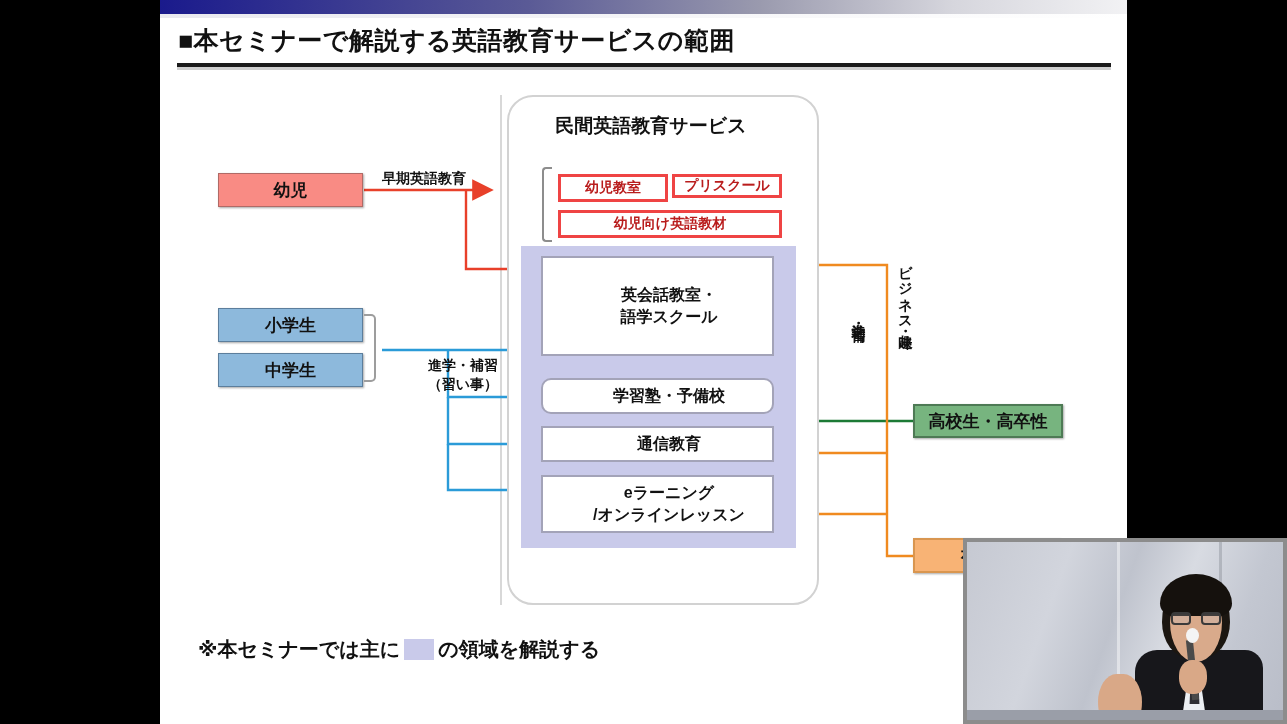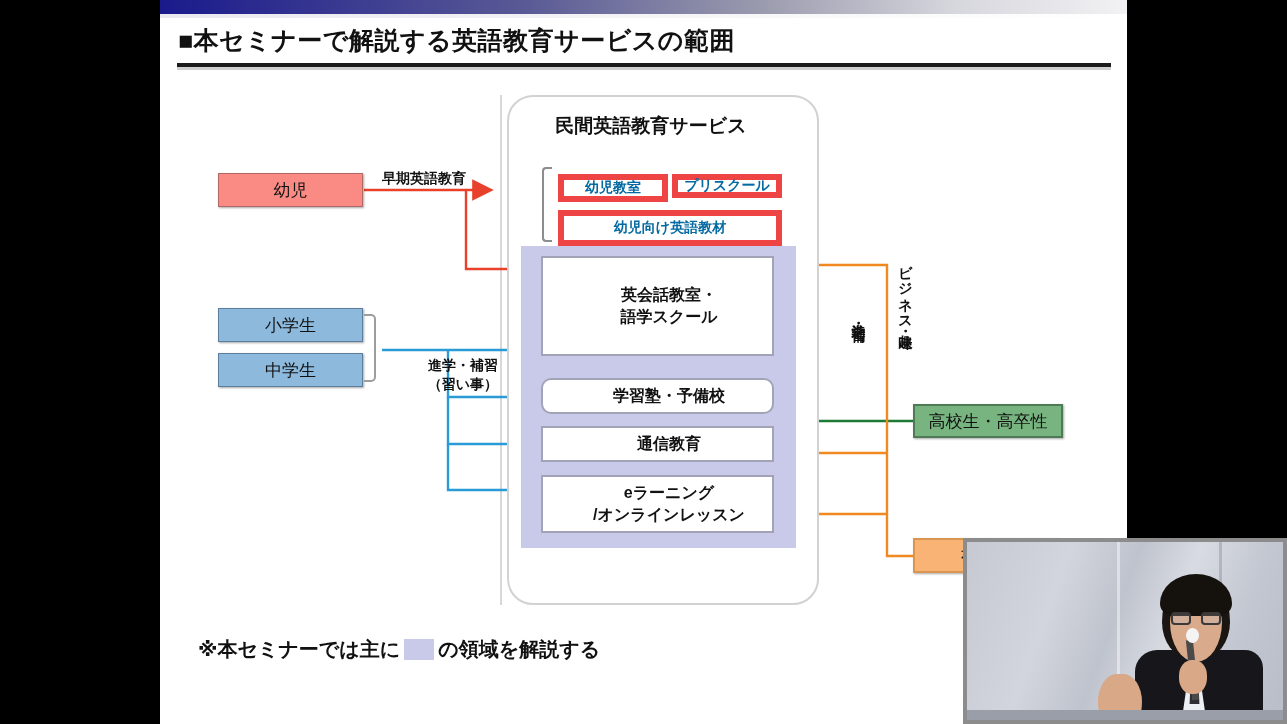--- a/index.html
+++ b/index.html
@@ -50,47 +50,47 @@
     position:absolute; left:340px; top:95px; width:2px; height:510px;
     background:#d8d8d8;
   }
 
   
   #ec-bracket{
     position:absolute; left:382px; top:167px; width:10px; height:75px;
     border:2px solid #8d8d8d; border-right:none; border-radius:4px 0 0 4px;
   }
   .wbox{
-    position:absolute; background:#fff; border:6px solid #ef4444;
+    position:absolute; background:#fff; border:3px solid #ef4444;
     display:flex; align-items:center; justify-content:center;
-    font-size:14px; font-weight:bold; color:#0369a1; white-space:nowrap;
+    font-size:14px; font-weight:bold; color:#b91c1c; white-space:nowrap;
   }
   #ec1{ left:398px; top:174px; width:110px; height:28px; }
   #ec2{ left:512px; top:174px; width:110px; height:24px; }
-  #ec3{ left:398px; top:210px; width:224px; height:36px; }
+  #ec3{ left:398px; top:210px; width:224px; height:28px; }
 
   
   #purple{
     position:absolute; left:361px; top:246px; width:275px; height:302px;
     background:#c9caea;
   }
   .pbox{
     position:absolute; background:#fff; border:2px solid #a3a3b8;
     display:flex; align-items:center; justify-content:center; text-align:center;
     font-size:16px; font-weight:bold; color:#111; line-height:1.35;padding-left:23px;
   }
   #p1{ left:381px; top:256px; width:233px; height:100px; }
   #p2{ left:381px; top:378px; width:233px; height:36px;border-radius:10px; }
   #p3{ left:381px; top:426px; width:233px; height:36px; }
   #p4{ left:381px; top:475px; width:233px; height:58px; }
 
   
   .catbox{
     position:absolute; display:flex; align-items:center; justify-content:center;
-    font-size:17px; font-weight:normal; color:#111; white-space:nowrap;
+    font-size:17px; font-weight:bold; color:#111; white-space:nowrap;
   }
   #cat-infant{
     left:58px; top:173px; width:145px; height:34px;
     background:#f98b84; border:1px solid #b06a66;
     box-shadow:1px 1px 2px rgba(0,0,0,.35);
   }
   #cat-elem{
     left:58px; top:308px; width:145px; height:34px;
     background:#8db9dc; border:1px solid #5c7e9c;
     box-shadow:1px 1px 2px rgba(0,0,0,.35);

